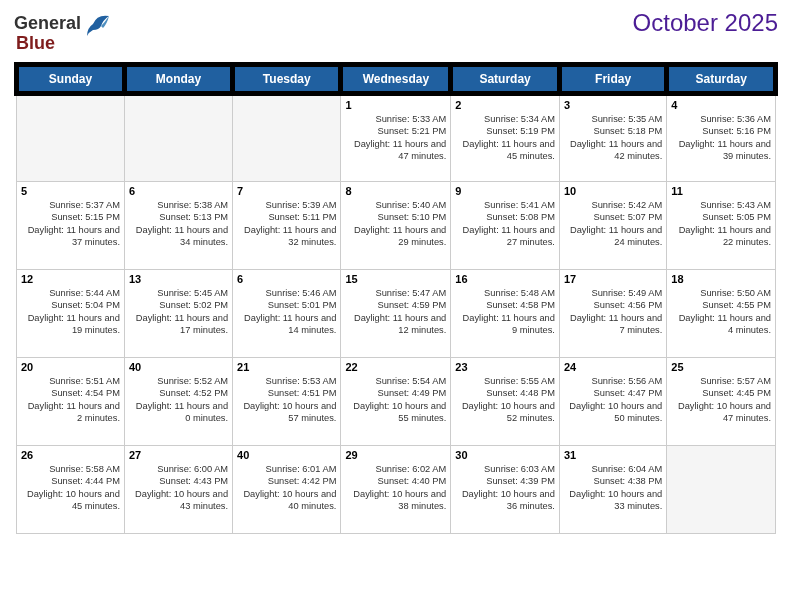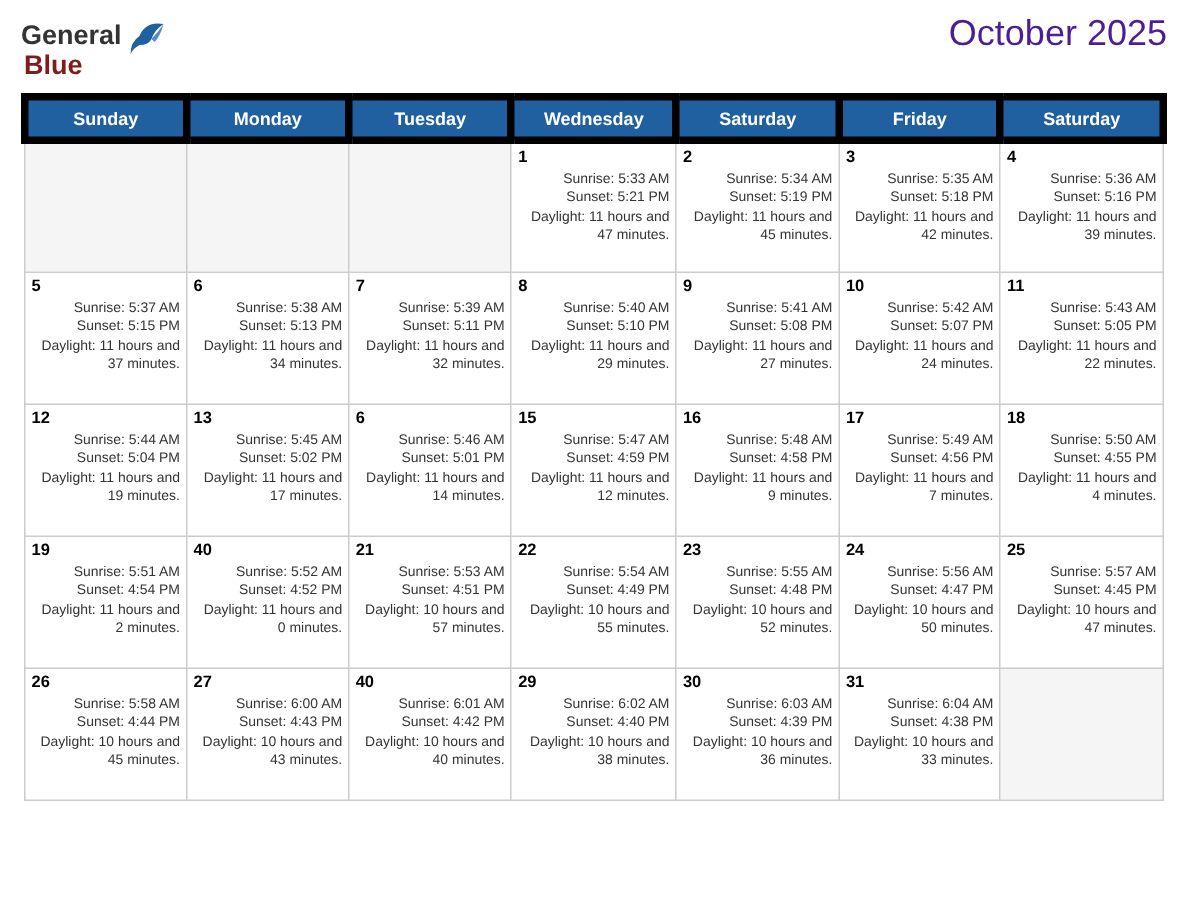--- a/index.html
+++ b/index.html
@@ -201,21 +201,21 @@
             <div class="day-number">17</div>
             <div class="cell-content">Sunrise: 5:49 AM<br>Sunset: 4:56 PM<br>Daylight: 11 hours and 7 minutes.</div>
           </td>
           <td>
             <div class="day-number">18</div>
             <div class="cell-content">Sunrise: 5:50 AM<br>Sunset: 4:55 PM<br>Daylight: 11 hours and 4 minutes.</div>
           </td>
         </tr>
         <tr>
           <td>
-            <div class="day-number">19</div>
+            <div class="day-number">20</div>
             <div class="cell-content">Sunrise: 5:51 AM<br>Sunset: 4:54 PM<br>Daylight: 11 hours and 2 minutes.</div>
           </td>
           <td>
             <div class="day-number">40</div>
             <div class="cell-content">Sunrise: 5:52 AM<br>Sunset: 4:52 PM<br>Daylight: 11 hours and 0 minutes.</div>
           </td>
           <td>
             <div class="day-number">21</div>
             <div class="cell-content">Sunrise: 5:53 AM<br>Sunset: 4:51 PM<br>Daylight: 10 hours and 57 minutes.</div>
           </td>

